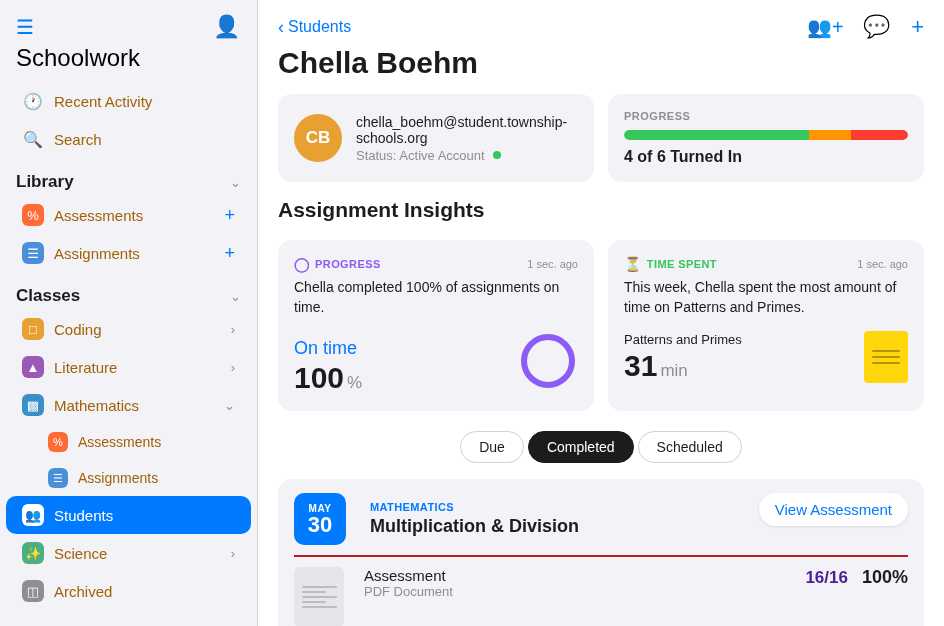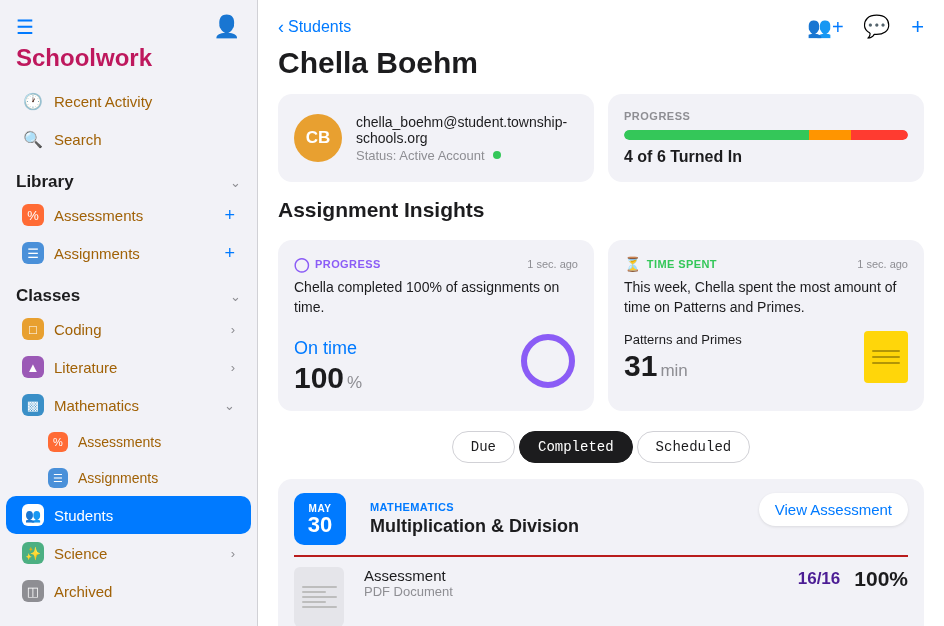--- a/index.html
+++ b/index.html
@@ -18,22 +18,22 @@
       padding-bottom: 16px;
     }
     .sidebar-header {
       display: flex;
       justify-content: space-between;
       align-items: center;
       padding: 14px 16px 4px 16px;
     }
     .sidebar-title {
       font-size: 24px;
-      font-weight: 700;
-      color: #be185d;
+      font-weight: 400;
+      color: #000000;
       padding: 0 16px 10px 16px;
     }
     .sidebar-item {
       display: flex;
       align-items: center;
       padding: 8px 16px;
       cursor: pointer;
       border-radius: 10px;
       margin: 0 6px;
       gap: 10px;
@@ -327,21 +327,20 @@
     }
     .tab-btn {
       padding: 7px 18px;
       border-radius: 20px;
       font-size: 14px;
       font-weight: 500;
       cursor: pointer;
       border: 1px solid #d1d1d6;
       background: white;
       color: #1c1c1e;
-      font-family: Liberation Mono, monospace;
     }
     .tab-btn.active {
       background: #1c1c1e;
       color: white;
       border-color: #1c1c1e;
     }
 
     
     .assignment-card {
       background: #f2f2f7;
@@ -451,21 +450,21 @@
       display: flex;
       align-items: center;
       gap: 14px;
     }
     .score-fraction {
       font-size: 17px;
       font-weight: 600;
       color: #4c1d95;
     }
     .score-percent {
-      font-size: 21px;
+      font-size: 18px;
       font-weight: 600;
       color: #1c1c1e;
     }
   </style>
 </head>
 <body>
 
 <nav class="sidebar">
   <div class="sidebar-header">
     <span style="color:#007aff;font-size:20px;cursor:pointer;">☰</span>

